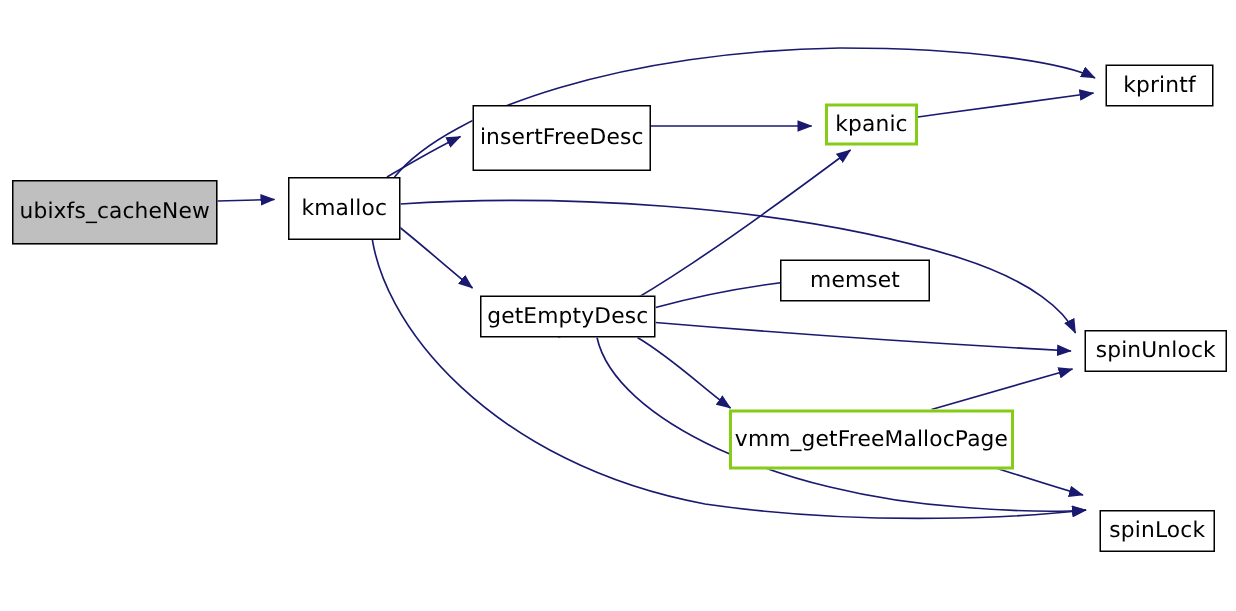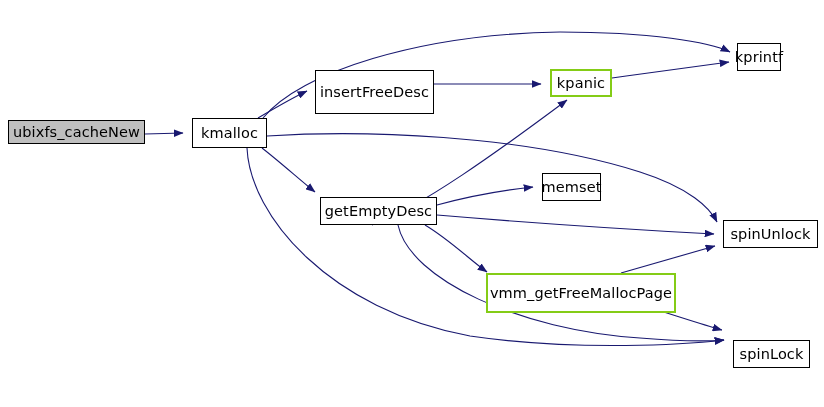--- a/index.html
+++ b/index.html
@@ -75,36 +75,36 @@
         <path d="M437,205 C470,196 505,190 533,187" fill="none" stroke="#191970" stroke-width="1.1" marker-end="url(#arrowhead)"></path>
         <path d="M437,215 C520,222 640,230 714,234" fill="none" stroke="#191970" stroke-width="1.1" marker-end="url(#arrowhead)"></path>
         <path d="M425,225 C450,240 470,260 487,272" fill="none" stroke="#191970" stroke-width="1.1" marker-end="url(#arrowhead)"></path>
         <path d="M398,225 C410,280 520,330 640,338 C690,342 712,341 724,340" fill="none" stroke="#191970" stroke-width="1.1" marker-end="url(#arrowhead)"></path>
         <path d="M621,273 C660,262 694,252 715,246" fill="none" stroke="#191970" stroke-width="1.1" marker-end="url(#arrowhead)"></path>
         <path d="M625,300 C665,312 700,324 722,330" fill="none" stroke="#191970" stroke-width="1.1" marker-end="url(#arrowhead)"></path>
       </g>
   </svg>
 
   <div id="nodes-group">
-      <div class="gnode root" style="left: 8px; top: 120px; width: 137px; height: 24px;">
+      <div class="gnode root" style="left: 8px; top: 120px; width: 137px; height: 43px;">
         <span class="gnode-label">ubixfs_cacheNew</span>
       </div>
-      <div class="gnode" style="left: 192px; top: 118px; width: 75px; height: 30px;">
+      <div class="gnode" style="left: 192px; top: 118px; width: 75px; height: 42px;">
         <span class="gnode-label">kmalloc</span>
       </div>
       <div class="gnode" style="left: 315px; top: 70px; width: 119px; height: 44px;">
         <span class="gnode-label">insertFreeDesc</span>
       </div>
       <div class="gnode flagged" style="left: 550px; top: 69px; width: 62px; height: 28px;">
         <span class="gnode-label">kpanic</span>
       </div>
-      <div class="gnode" style="left: 737px; top: 43px; width: 44px; height: 28px;">
+      <div class="gnode" style="left: 737px; top: 43px; width: 72px; height: 28px;">
         <span class="gnode-label">kprintf</span>
       </div>
-      <div class="gnode" style="left: 542px; top: 173px; width: 59px; height: 28px;">
+      <div class="gnode" style="left: 520px; top: 173px; width: 100px; height: 28px;">
         <span class="gnode-label">memset</span>
       </div>
       <div class="gnode" style="left: 320px; top: 197px; width: 117px; height: 28px; align-items: center;">
         <span class="gnode-label">getEmptyDesc</span>
       </div>
       <div class="gnode flagged" style="left: 486px; top: 273px; width: 190px; height: 40px;">
         <span class="gnode-label">vmm_getFreeMallocPage</span>
       </div>
       <div class="gnode" style="left: 723px; top: 220px; width: 95px; height: 28px;">
         <span class="gnode-label">spinUnlock</span>

